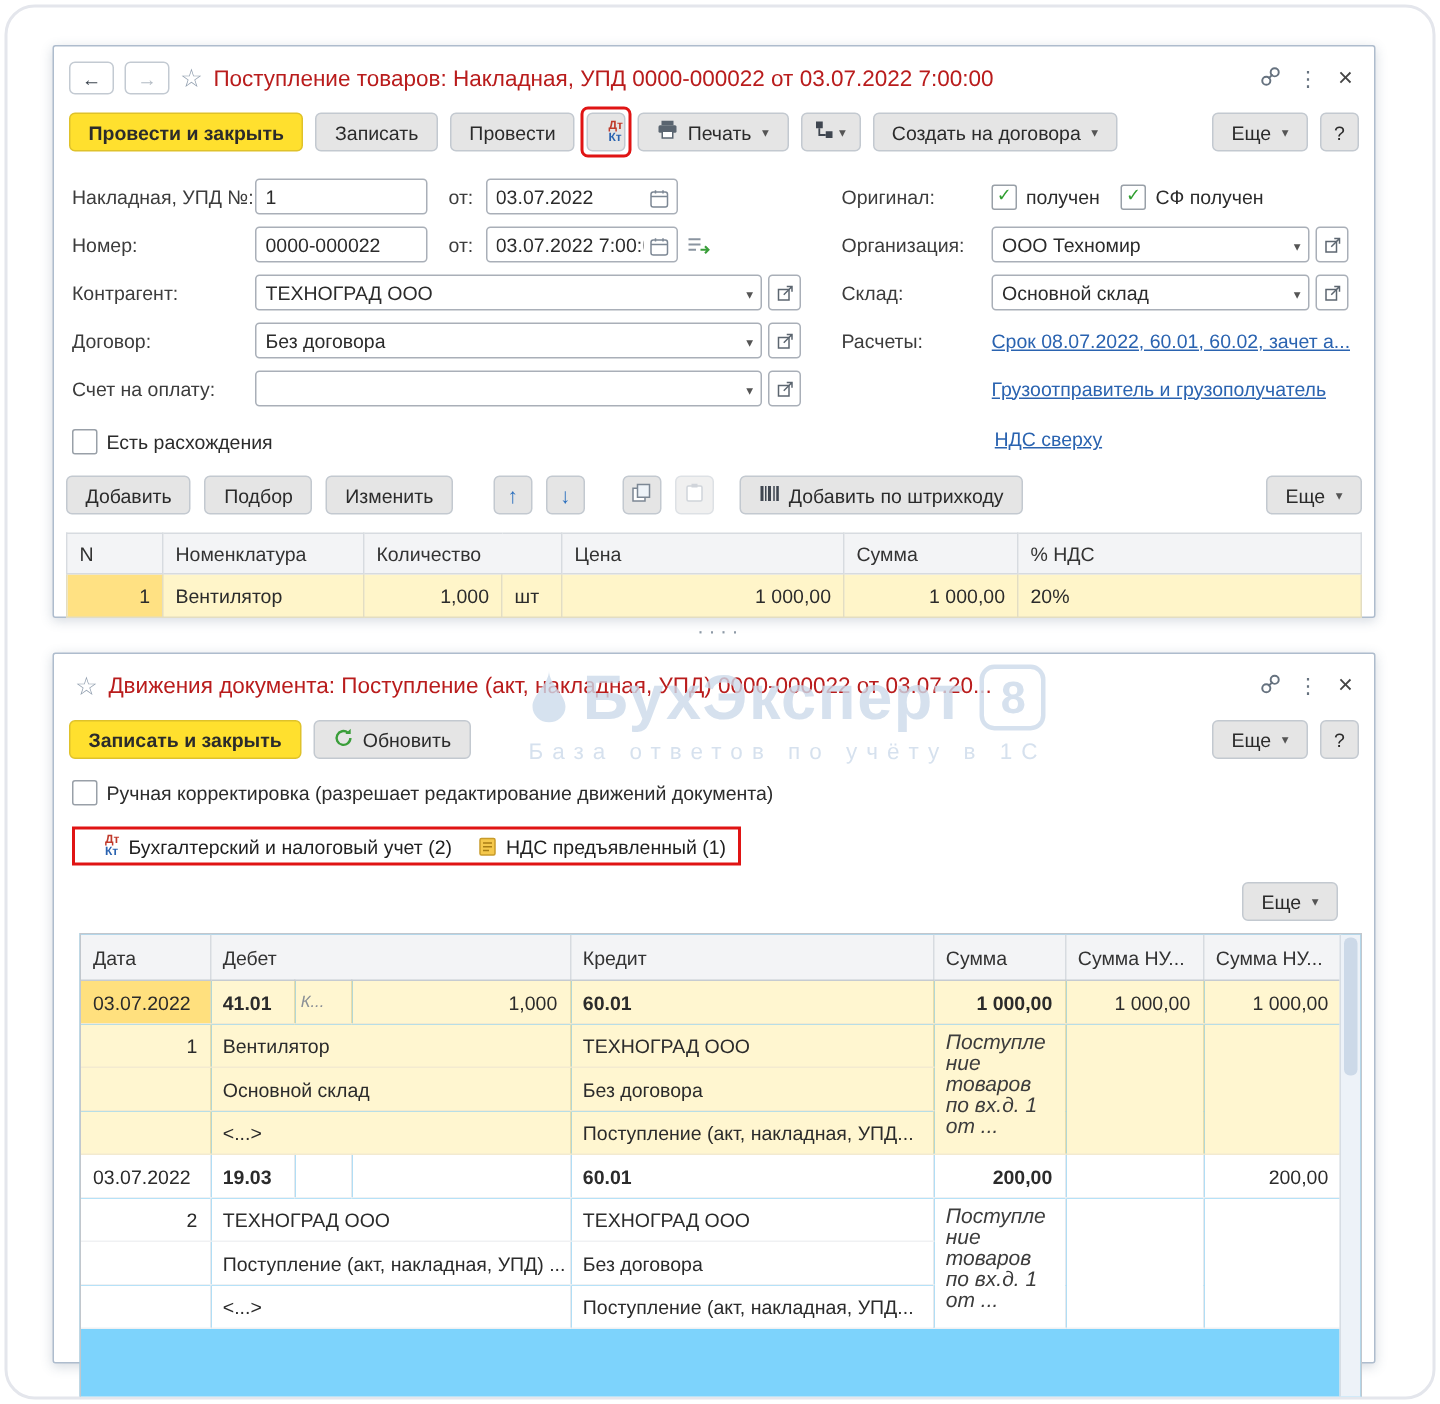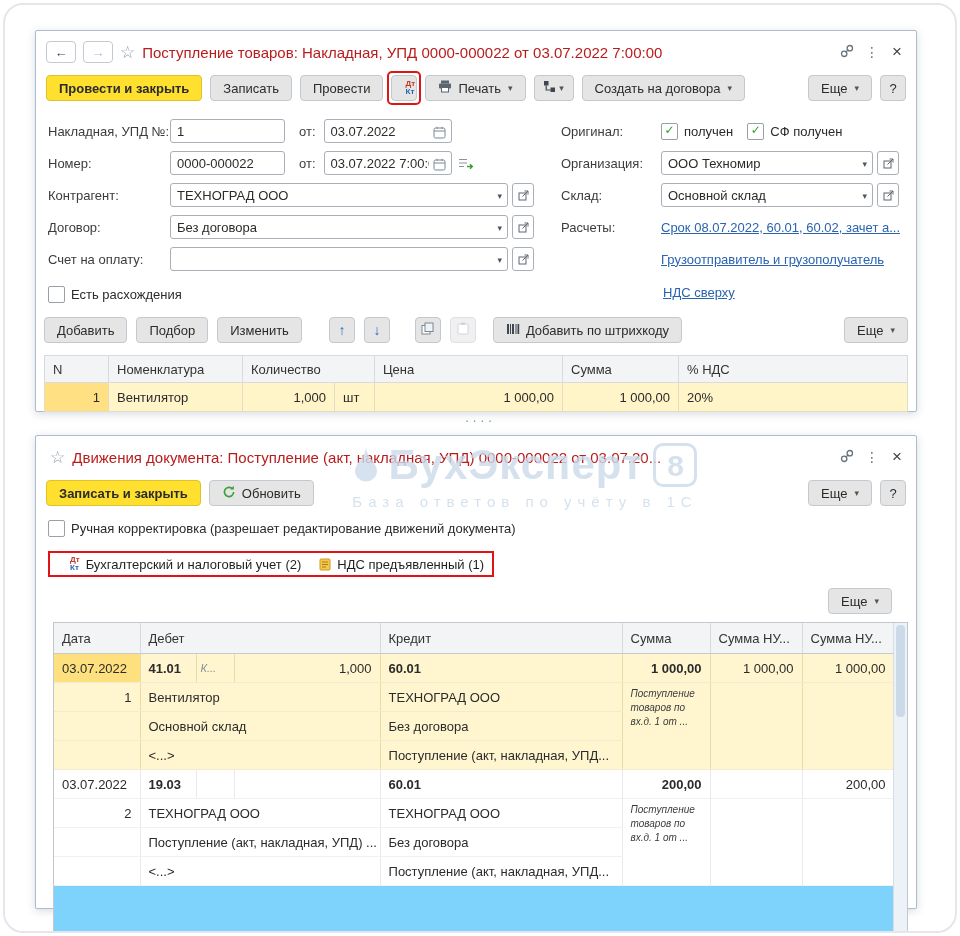--- a/index.html
+++ b/index.html
@@ -85,21 +85,21 @@
     white-space:nowrap;overflow:hidden;}
   .mov tr.y td{background:#fff6d0;border-right-color:#e8dcab;border-bottom:1px solid #f3ead0;}
   .mov tr.w td{background:#fff;border-bottom:1px solid #f0f1f3;}
   .mov tr.main td{border-top:1px solid #c9ced4;}
   .c-date.sel{background:#ffe07e !important;}
   .acc{font-weight:bold;}
   .kq{font-style:italic;color:#8a8f96;font-size:11px;padding:0 4px !important;}
   .numc{text-align:right;}
   .b{font-weight:bold;}
   .rn{text-align:right;}
-  .cmt{font-style:italic;font-size:10px;line-height:14px;color:#3c3c3c;vertical-align:top !important;
+  .cmt{font-style:italic;font-size:14px;line-height:14px;color:#3c3c3c;vertical-align:top !important;
     padding-top:4px !important;white-space:normal !important;overflow-wrap:break-word;word-break:break-word;}
   .vscroll{position:absolute;right:0;top:0;bottom:0;width:13px;background:#edf2f8;border-left:1px solid #d7dde4;}
   .vthumb{position:absolute;top:2px;left:2px;right:2px;height:92px;background:#ccd9e8;border-radius:4px;}
   
   .watermark{position:absolute;left:300px;top:436px;width:440px;text-align:center;z-index:10;
     pointer-events:none;opacity:.8;color:#ccdaea;}
   .wm-line{display:flex;align-items:center;justify-content:center;gap:10px;}
   .wm-brand{font-size:42px;font-weight:bold;letter-spacing:1px;}
   .wm-badge{width:44px;height:44px;border:3px solid #ccdaea;border-radius:10px;font-size:30px;font-weight:bold;
     line-height:40px;text-align:center;box-sizing:border-box;}

